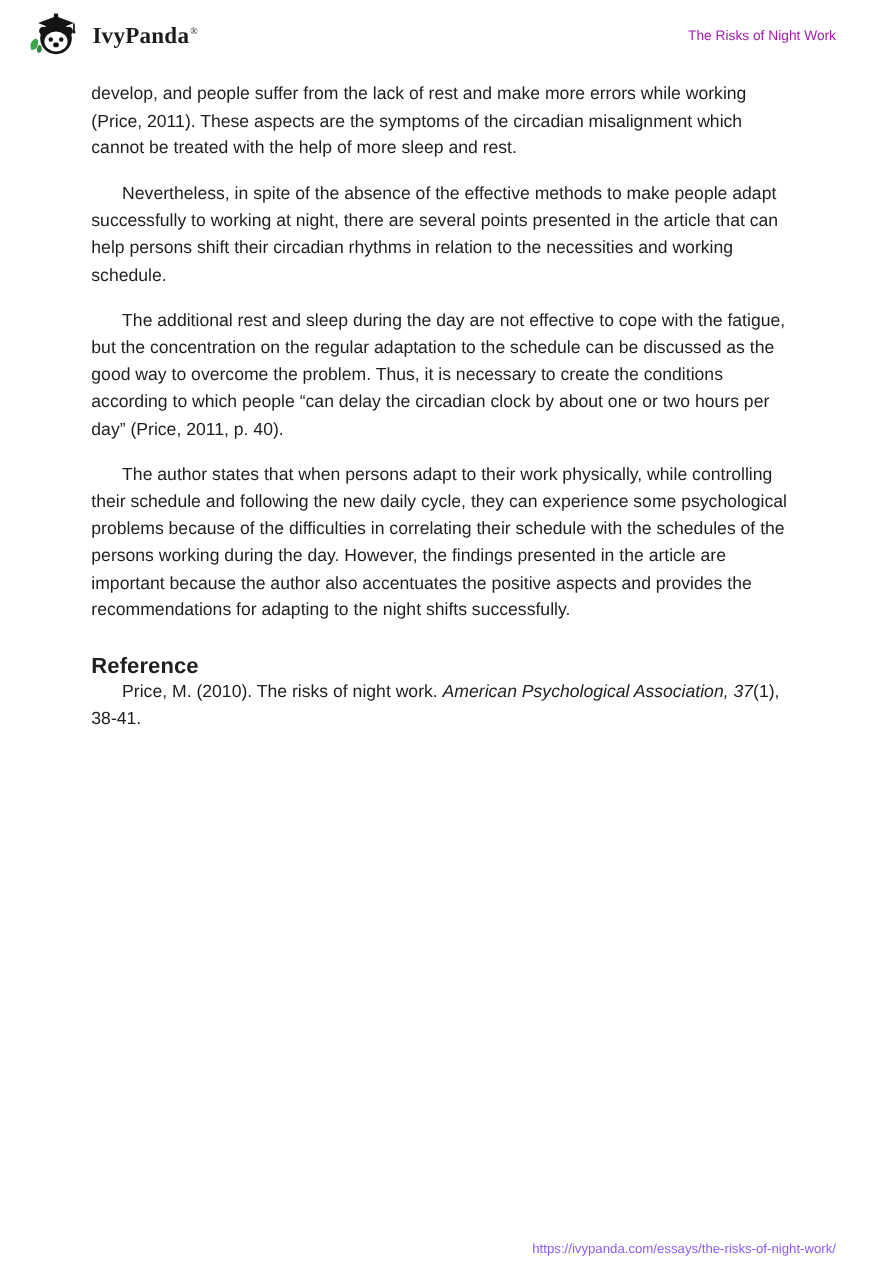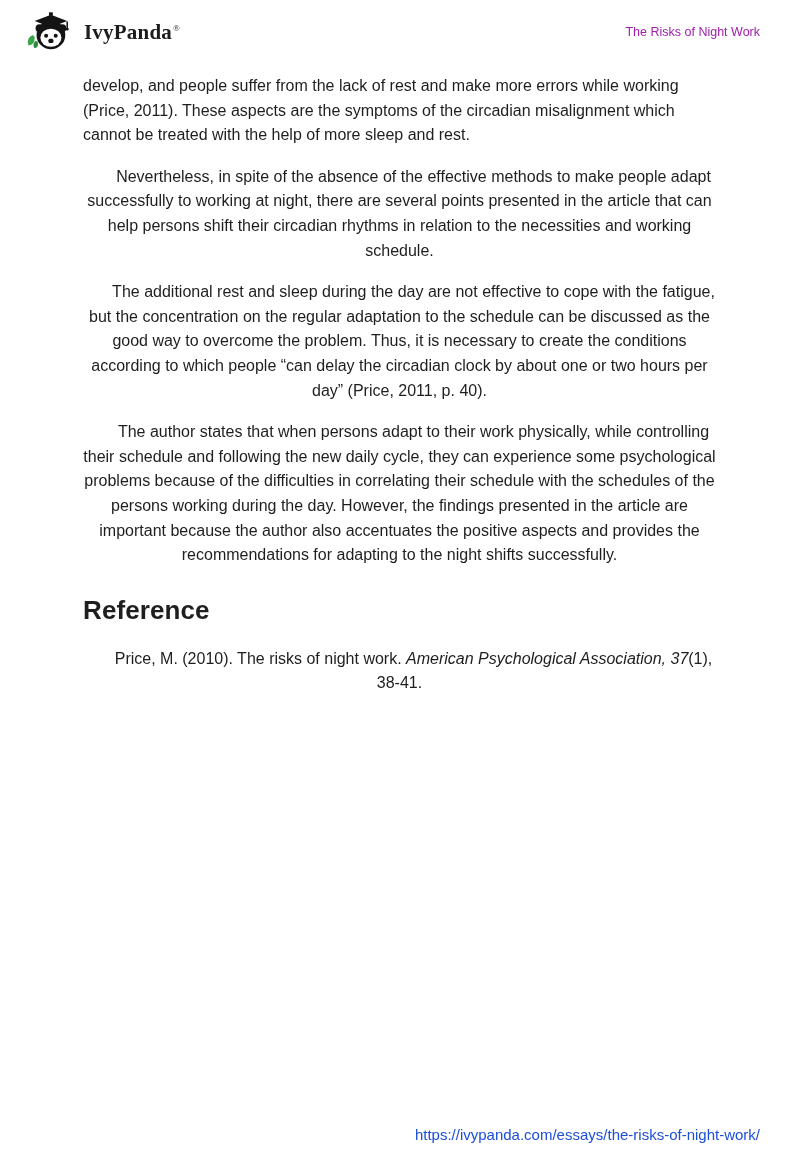--- a/index.html
+++ b/index.html
@@ -54,42 +54,41 @@
   .content {
     padding: 12px 76px 0 75px;
     color: #1e1e1e;
   }
   .para {
     font-size: 16px;
     line-height: 24.6px;
     margin-bottom: 17px;
     color: #1e1e1e;
   }
-  .para.indent { text-indent: 28px; text-align: center; }
+  .para.indent { text-indent: 28px; }
 
   .ref-heading {
-    font-size: 26px;
+    font-size: 20px;
     font-weight: 700;
     color: #1f1f1f;
     margin-top: 27px;
-    margin-bottom: 21px;
     letter-spacing: 0.1px;
   }
   .reference em { font-style: italic; }
 
   
   .page-footer {
     position: absolute;
     bottom: 16px;
     right: 32px;
     text-align: right;
   }
   .source-url {
-    font-size: 15px;
-    color: #1d4ed8;
+    font-size: 12px;
+    color: #8b5cf6;
     text-decoration: none;
     cursor: pointer;
   }
 </style>
 </head>
 <body>
 
 <div class="page">
 
   <header class="page-header">

